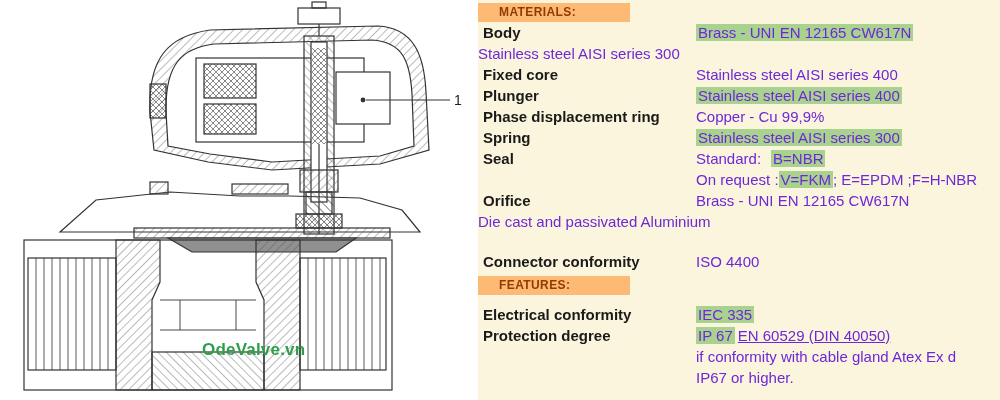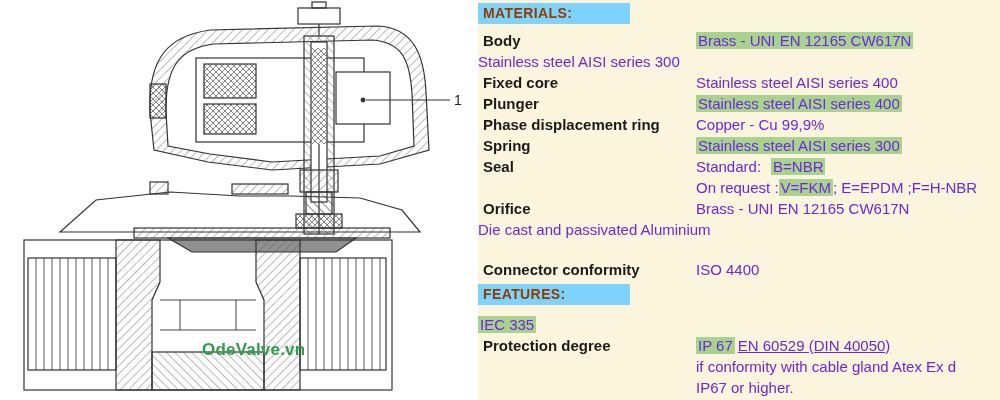--- a/index.html
+++ b/index.html
@@ -17,24 +17,24 @@
     color:#2f9e4c;font-weight:bold;font-size:17px;letter-spacing:.2px;
   }
 
   
   .spec-pane{
     position:relative;width:522px;height:400px;flex:none;box-sizing:border-box;
     background:#fcf5dd;color:#333;font-size:15px;padding:3px 6px 0 0;
   }
   .section-header{
     display:block;width:152px;box-sizing:border-box;
-    background:#7dd3fc;color:#933a00;font-weight:bold;font-size:14px;
-    padding:2px 4px 3px 5px;letter-spacing:.4px;
+    background:#fdba74;color:#933a00;font-weight:bold;font-size:12px;
+    padding:2px 4px 3px 21px;letter-spacing:.4px;
   }
-  .spec-table{margin-top:6px;}
+  .spec-table{}
   .row{display:flex;line-height:21px;}
   .row .lab{width:218px;flex:none;font-weight:bold;color:#1a1a1a;padding-left:5px;box-sizing:border-box;}
   .row .val{flex:1;color:#6d28d9;}
   .hl{background:#a9d28f;padding:0 2px;}
   .ml10{margin-left:10px;}
   .ml3{margin-left:3px;text-decoration:underline;}
   .gap-top{margin-top:19px;}
   .features-header{margin-top:4px;}
   .features-table{margin-top:9px;}
 </style>
@@ -156,20 +156,21 @@
       <div class="row gap-top">
         <div class="lab">Connector conformity</div>
         <div class="val"><span>ISO 4400</span></div>
       </div>
     </div>
 
     <div class="section-header features-header">FEATURES:</div>
 
     <div class="spec-table features-table">
       <div class="row">
+        <div class="lab">Electrical conformity</div>
         <div class="val"><span class="hl">IEC 335</span></div>
       </div>
       <div class="row">
         <div class="lab">Protection degree</div>
         <div class="val"><span class="hl">IP 67</span><span class="ml3">EN 60529 (DIN 40050)</span></div>
       </div>
       <div class="row">
         <div class="lab"></div>
         <div class="val"><span>if conformity with cable gland Atex Ex d</span></div>
       </div>

